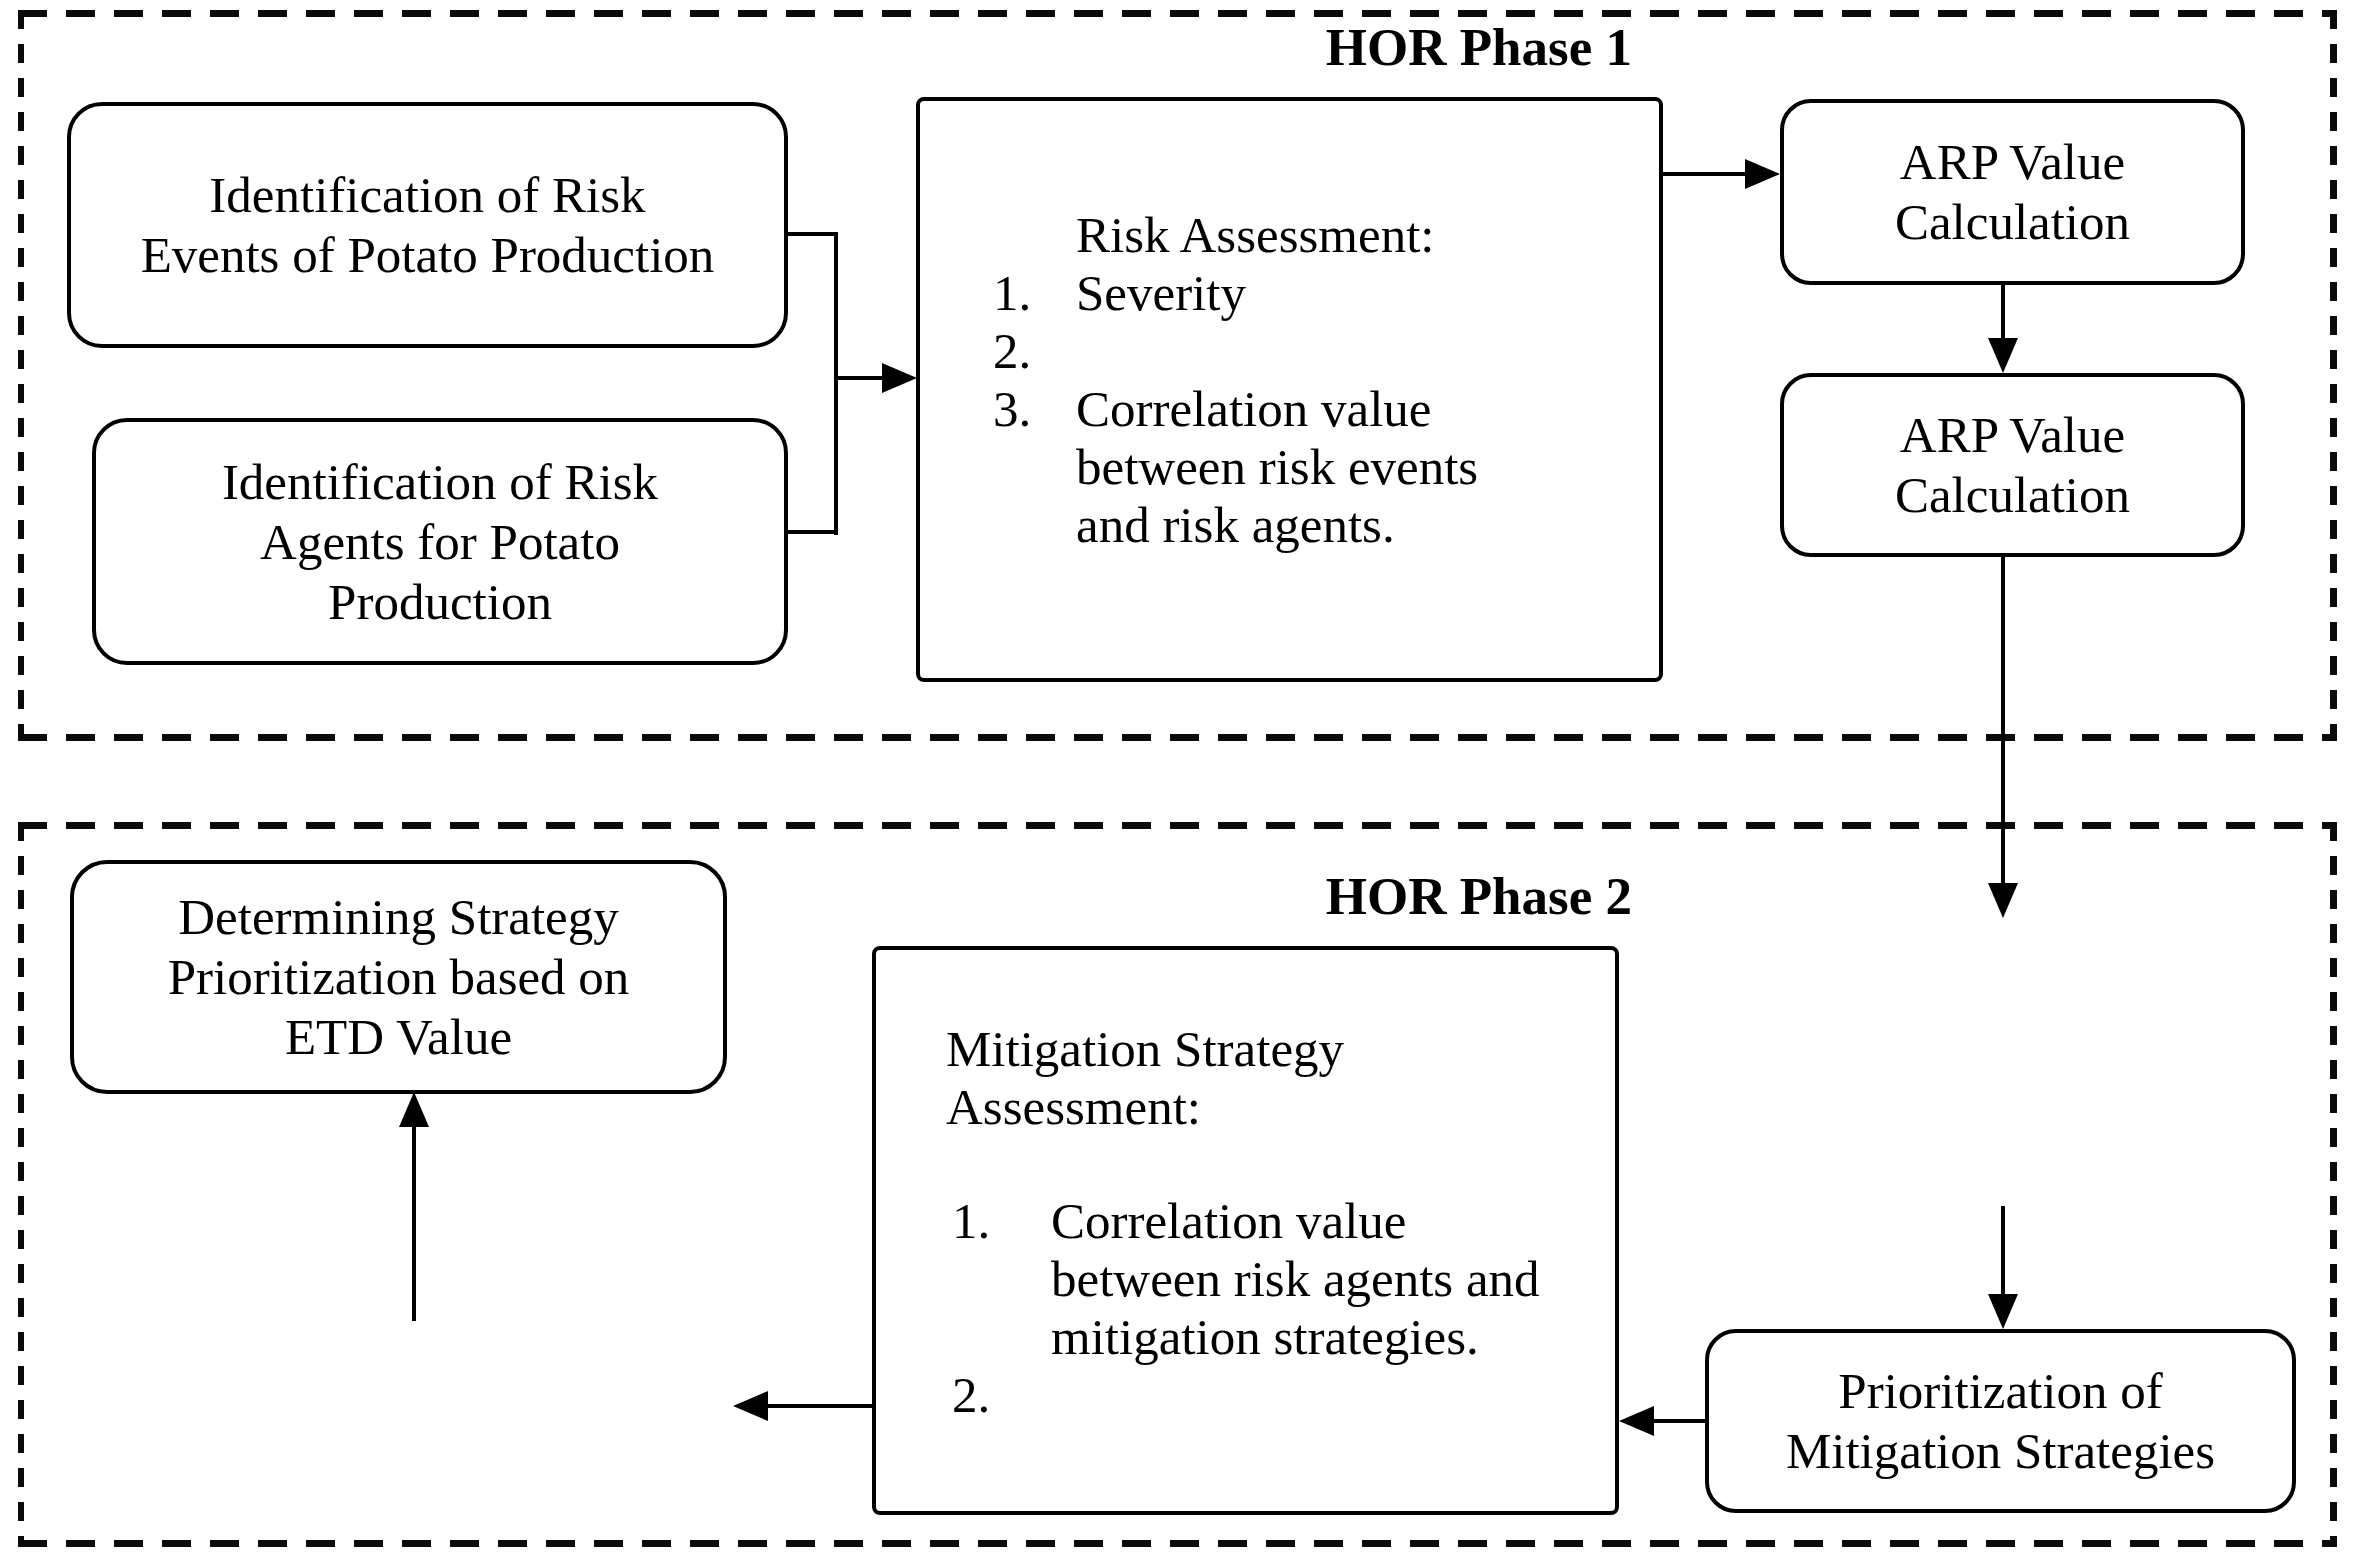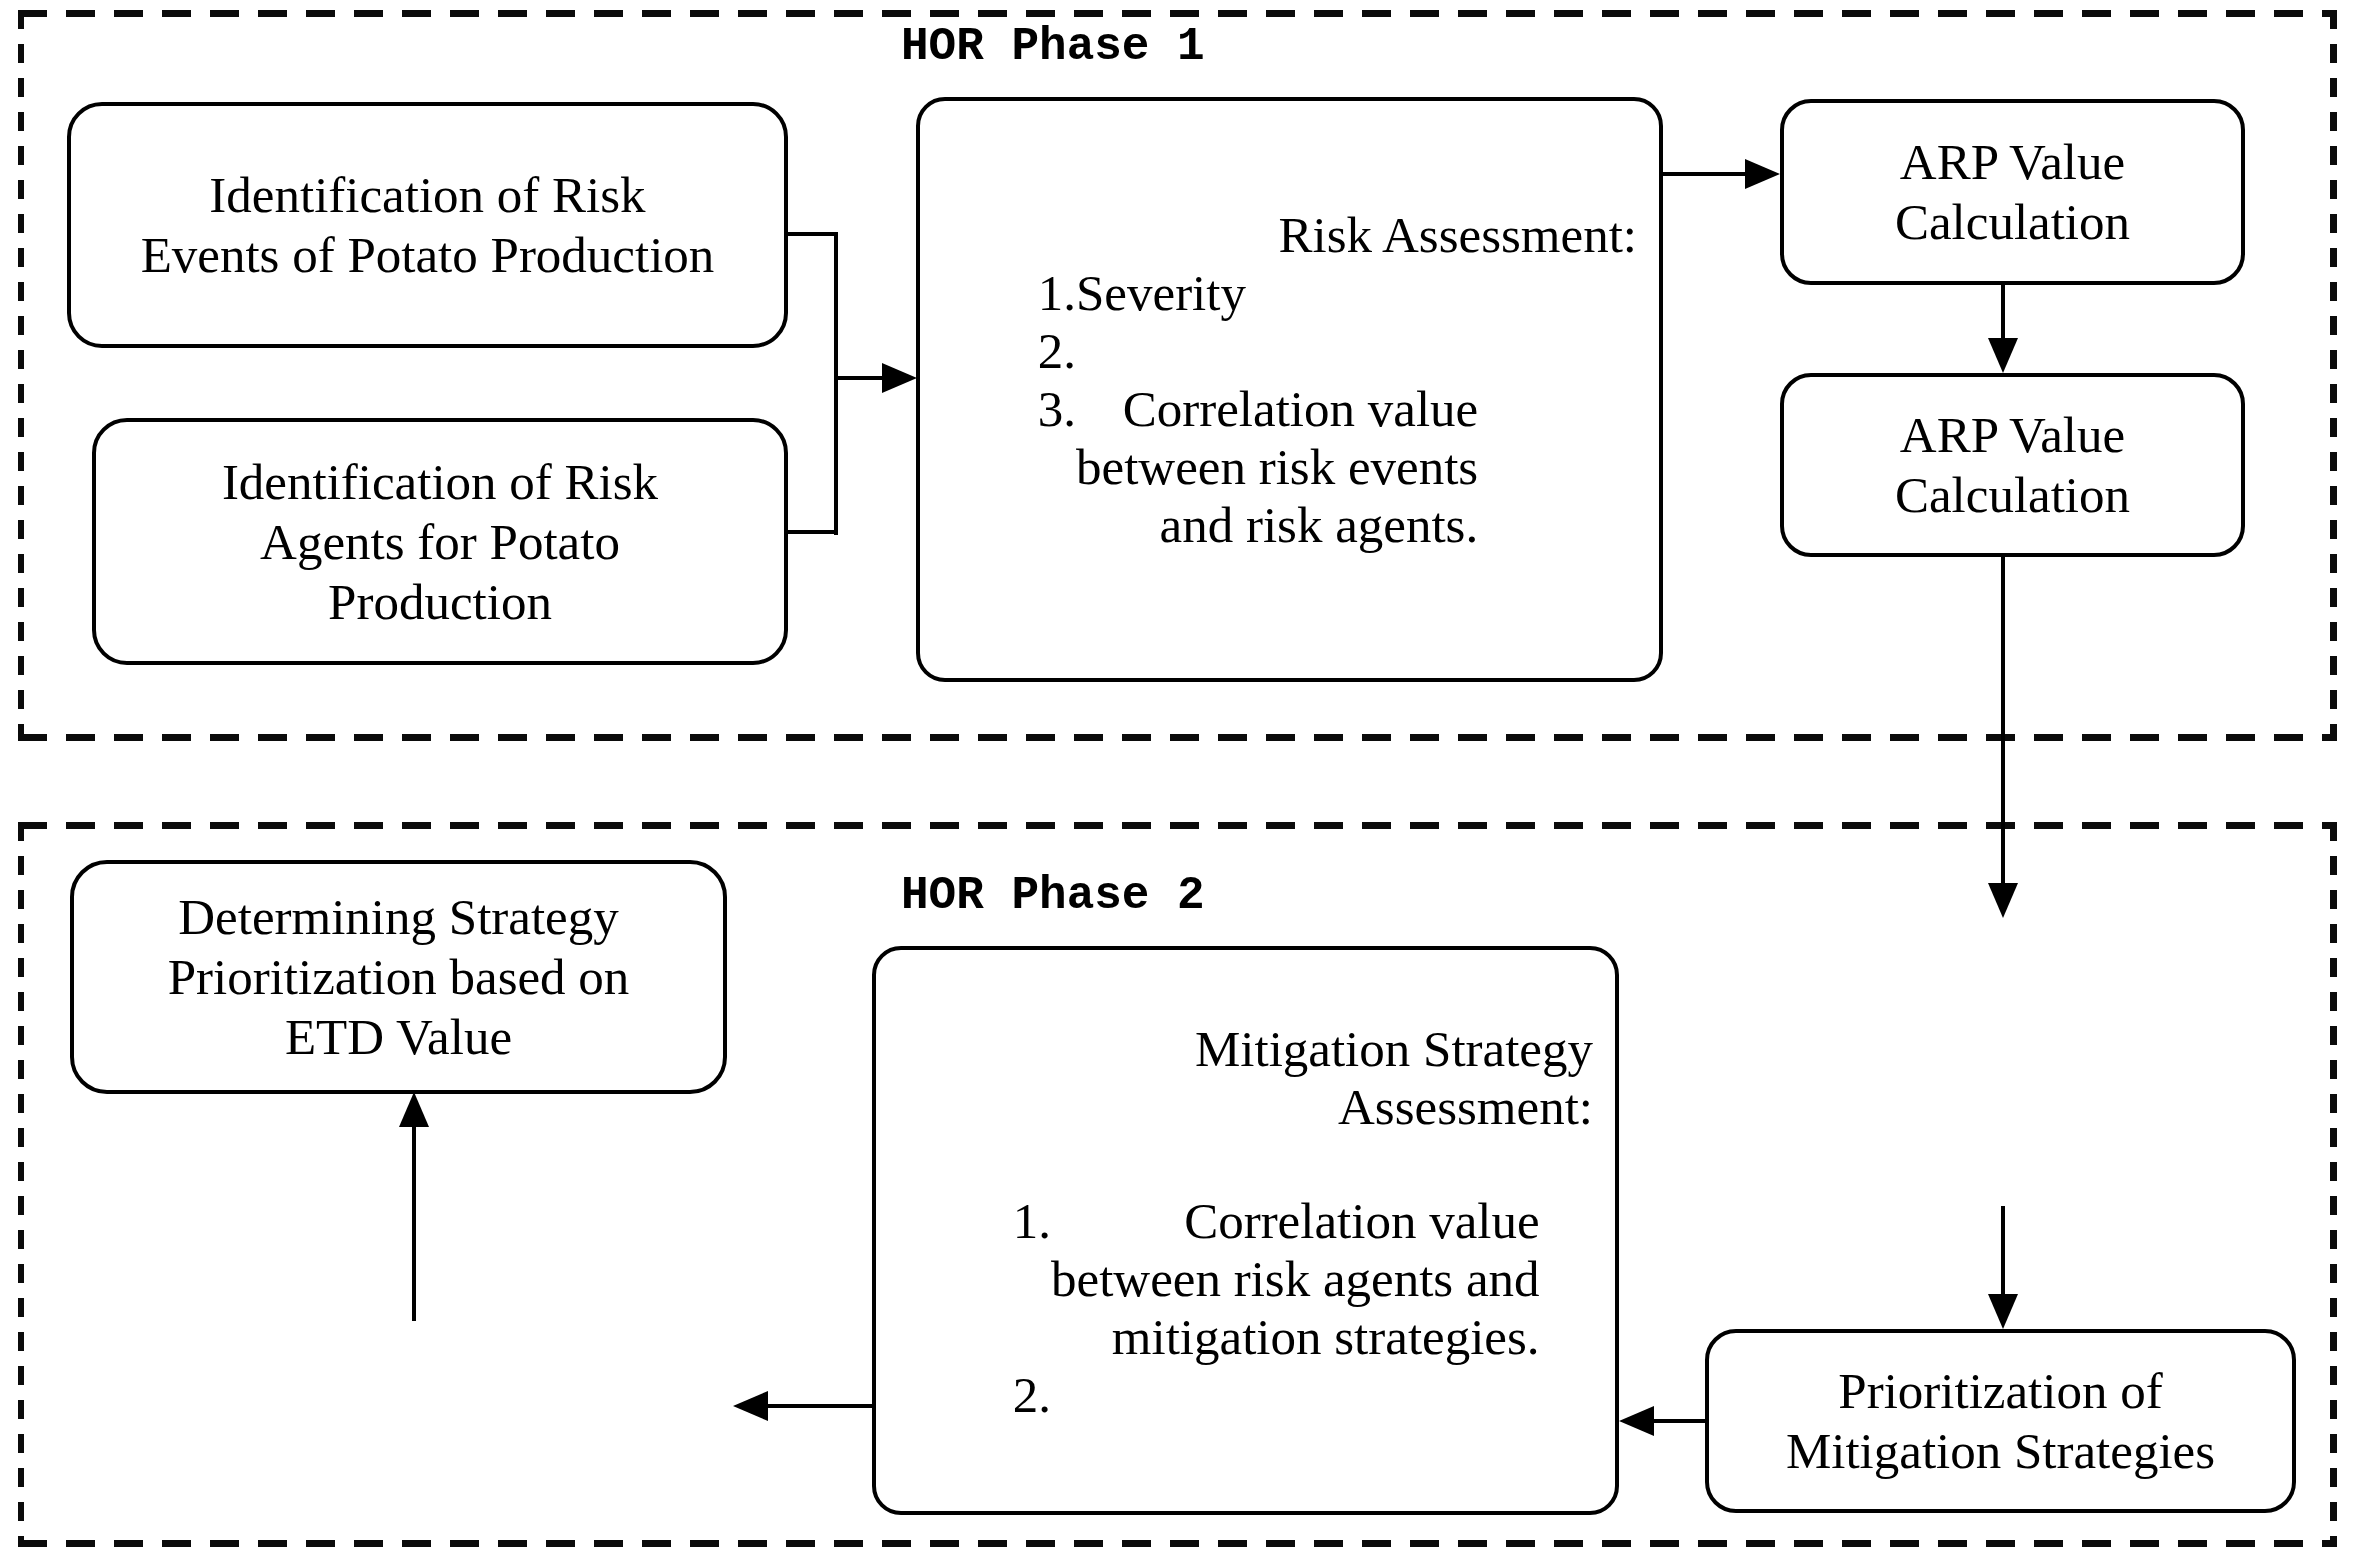--- a/index.html
+++ b/index.html
@@ -24,46 +24,44 @@
   }
   .dash-v {
     position: absolute;
     width: 6.6px;
     background: repeating-linear-gradient(to bottom, #0b0b0b 0 19px, transparent 19px 34px);
   }
   
   .phase-title {
     position: absolute;
     width: 731px;
-    text-align: left;
-    font-size: 46px;
+    text-align: right;
+    font-size: 53px;
     font-weight: bold;
     line-height: 63px;
     white-space: pre-line;
-    font-family: Liberation Mono, monospace;
   }
   
   .node {
     position: absolute;
     border: 4.4px solid #000000;
     background: #ffffff;
     box-sizing: border-box;
     display: flex;
     align-items: center;
     justify-content: center;
   }
   .node .label {
     text-align: center;
     font-size: 51px;
     line-height: 60px;
     white-space: pre-line;
   }
   .big-box {
-    border-radius: 29px;
-    text-align: right;
+    border-radius: 8px;
   }
   
   .assess-content {
     width: 100%;
     height: 100%;
     box-sizing: border-box;
     font-size: 51px;
     line-height: 58px;
   }
   .assess-heading {

